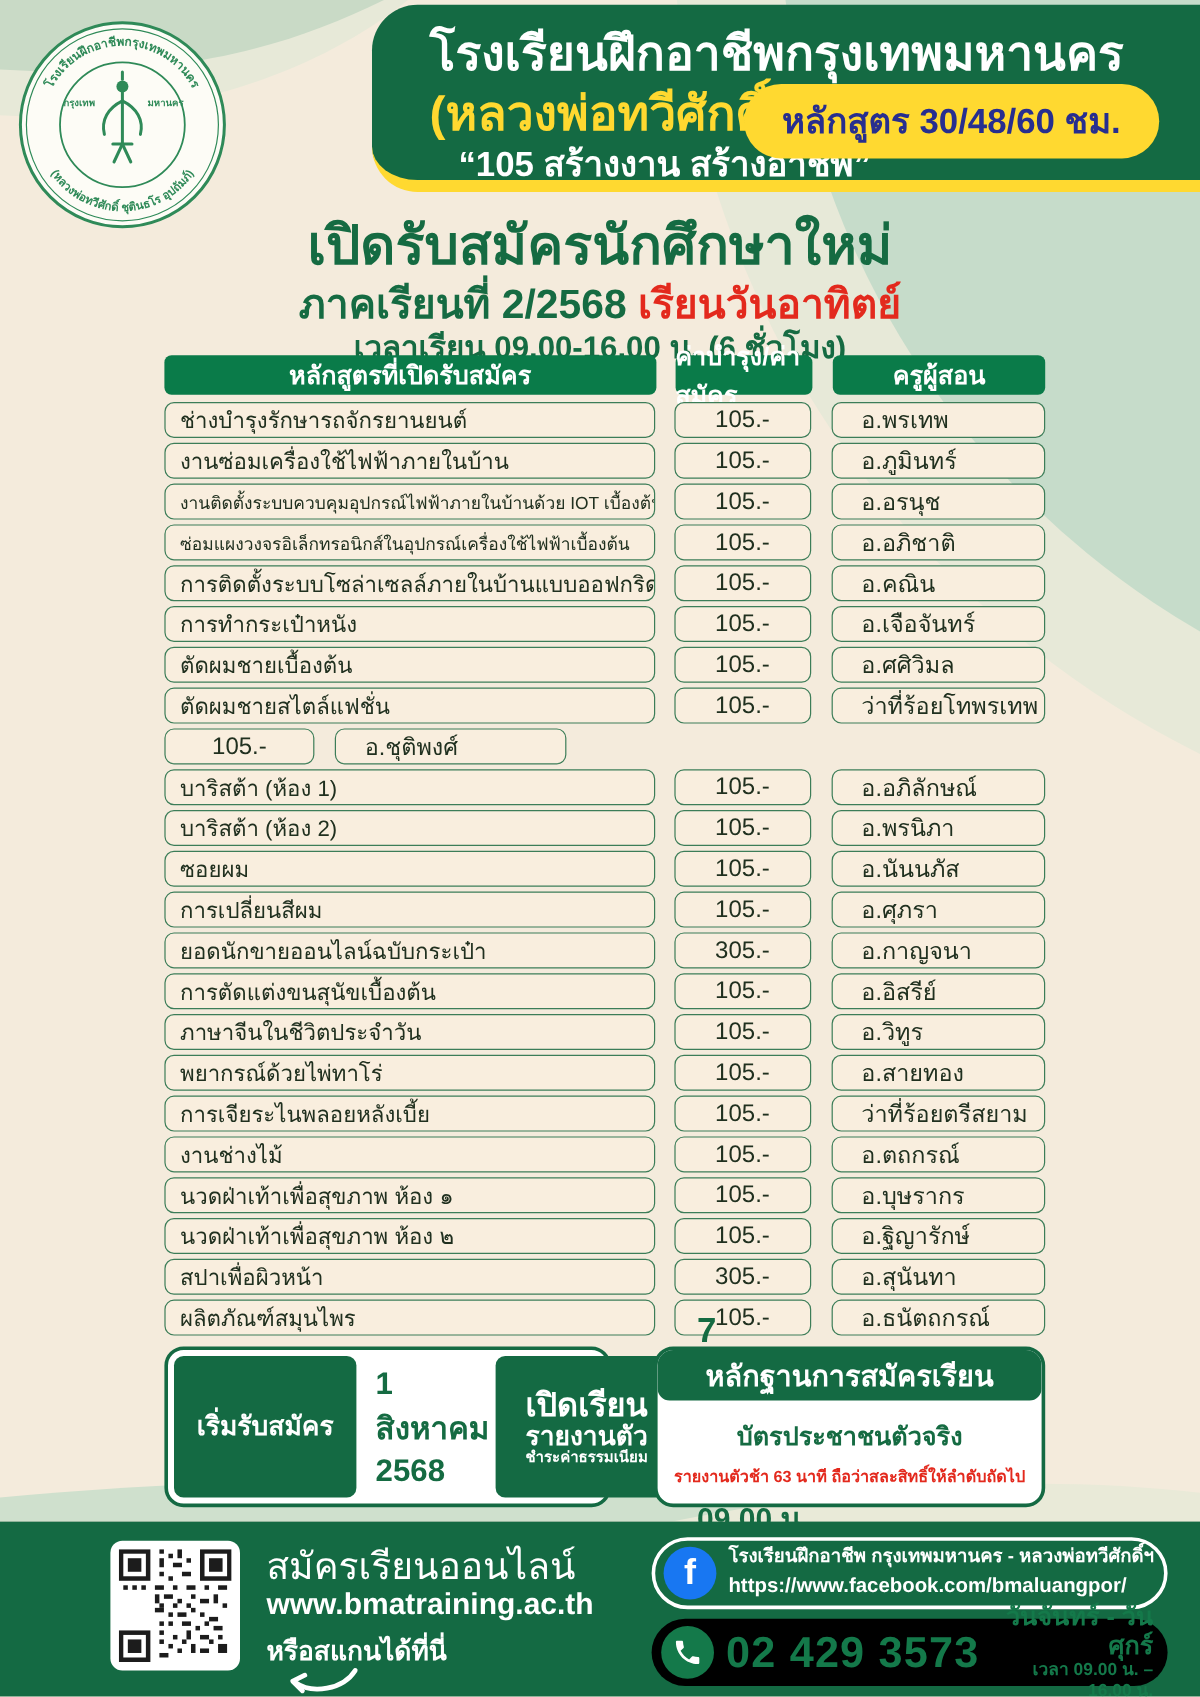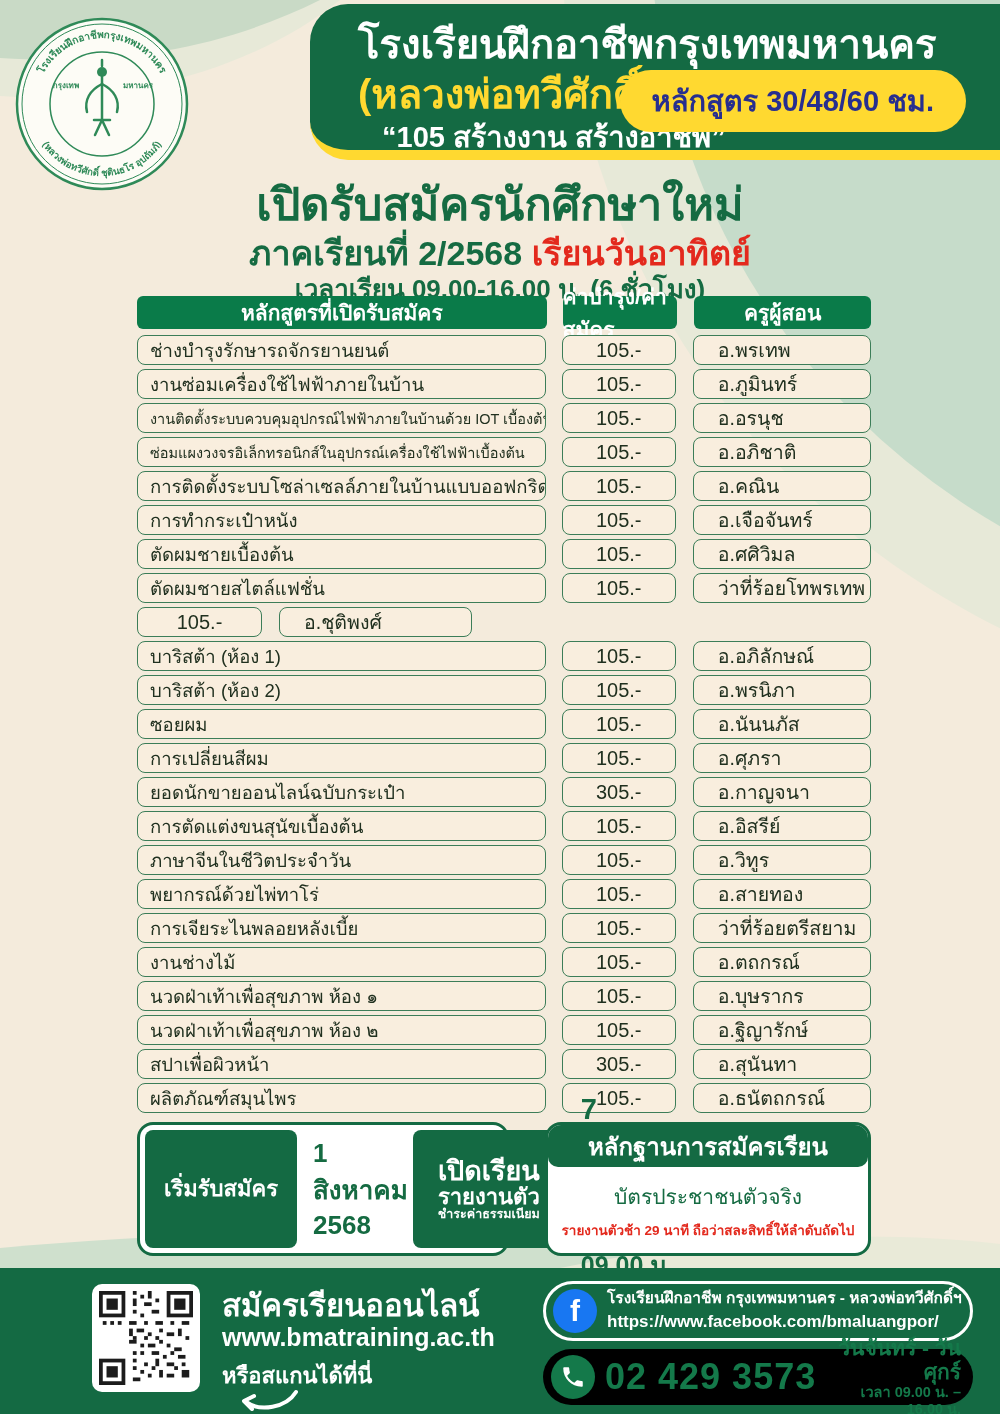--- a/index.html
+++ b/index.html
@@ -62,28 +62,28 @@
   .s1-date{font-size:26px;font-weight:bold;}
   .s2-l1{font-size:27px;font-weight:bold;} .s2-l2{font-size:22px;font-weight:bold;} .s2-l3{font-size:12.5px;font-weight:bold;}
   .s2-date{font-size:29px;font-weight:bold;} .s2-time{font-size:25px;font-weight:bold;}
 
   .evidence{position:absolute;left:545px;top:1122px;width:326px;height:134px;background:#fff;
     border:3px solid var(--green-dark);border-radius:16px;box-sizing:border-box;overflow:hidden;
     display:flex;flex-direction:column;}
   .ev-head{background:var(--green-dark);color:#fff;font-size:24px;font-weight:bold;
     height:42px;display:flex;align-items:center;justify-content:center;border-radius:0 0 10px 10px;}
   .ev-body{flex:1;display:flex;flex-direction:column;align-items:center;justify-content:center;gap:6px;}
-  .ev-l1{color:var(--green-text);font-size:21px;font-weight:normal;}
+  .ev-l1{color:var(--green-text);font-size:21px;font-weight:bold;}
   .ev-l2{color:var(--red);font-size:13.5px;font-weight:bold;}
 
   
   .footer{position:absolute;left:0;top:1268px;width:1000px;height:146px;background:var(--green-dark);}
   .qr{position:absolute;left:92px;top:16px;width:108px;height:108px;background:#fff;border-radius:10px;padding:7px;box-sizing:border-box;}
   .qr svg{width:100%;height:100%;}
-  .f-title{position:absolute;left:222px;top:12px;font-size:31px;font-weight:bold;color:#fff;}
+  .f-title{position:absolute;left:222px;top:12px;font-size:31px;font-weight:normal;color:#fff;}
   .f-site{position:absolute;left:222px;top:55px;font-size:25px;font-weight:bold;color:#fff;}
   .f-scan{position:absolute;left:222px;top:90px;font-size:22px;font-weight:bold;color:#fff;}
   .f-arrow{position:absolute;left:238px;top:120px;}
   .fb-pill{position:absolute;left:543px;top:13px;width:430px;height:60px;border:3px solid #fff;border-radius:33px;
     box-sizing:border-box;display:flex;align-items:center;padding-left:7px;gap:10px;}
   .fb-icon{width:44px;height:44px;border-radius:50%;background:var(--fb-blue);color:#fff;
     display:flex;align-items:center;justify-content:center;font-size:30px;font-weight:bold;flex:0 0 auto;}
   .fb-lines{color:#fff;font-weight:bold;line-height:1.45;}
   .fb-l1{font-size:15.5px;} .fb-l2{font-size:17px;}
   .phone-pill{position:absolute;left:543px;top:81px;width:430px;height:56px;background:#000000;border-radius:28px;
@@ -291,21 +291,21 @@
         <span class="s2-date">7 กันยายน 2568</span>
         <span class="s2-time">เวลา 09.00 น.</span>
       </div>
     </div>
   </div>
 
   <div class="evidence">
     <div class="ev-head">หลักฐานการสมัครเรียน</div>
     <div class="ev-body">
       <div class="ev-l1">บัตรประชาชนตัวจริง</div>
-      <div class="ev-l2">รายงานตัวช้า 29 นาที ถือว่าสละสิทธิ์ให้ลำดับถัดไป</div>
+      <div class="ev-l2">รายงานตัวช้า 63 นาที ถือว่าสละสิทธิ์ให้ลำดับถัดไป</div>
     </div>
   </div>
 
   <div class="footer">
     <div class="qr">
       <svg viewBox="0 0 25 25" xmlns="http://www.w3.org/2000/svg">
         <g fill="#1c1c1c">
           <rect x="0" y="0" width="7" height="7"></rect>
             <rect x="18" y="0" width="7" height="7"></rect>
             <rect x="0" y="18" width="7" height="7"></rect>

